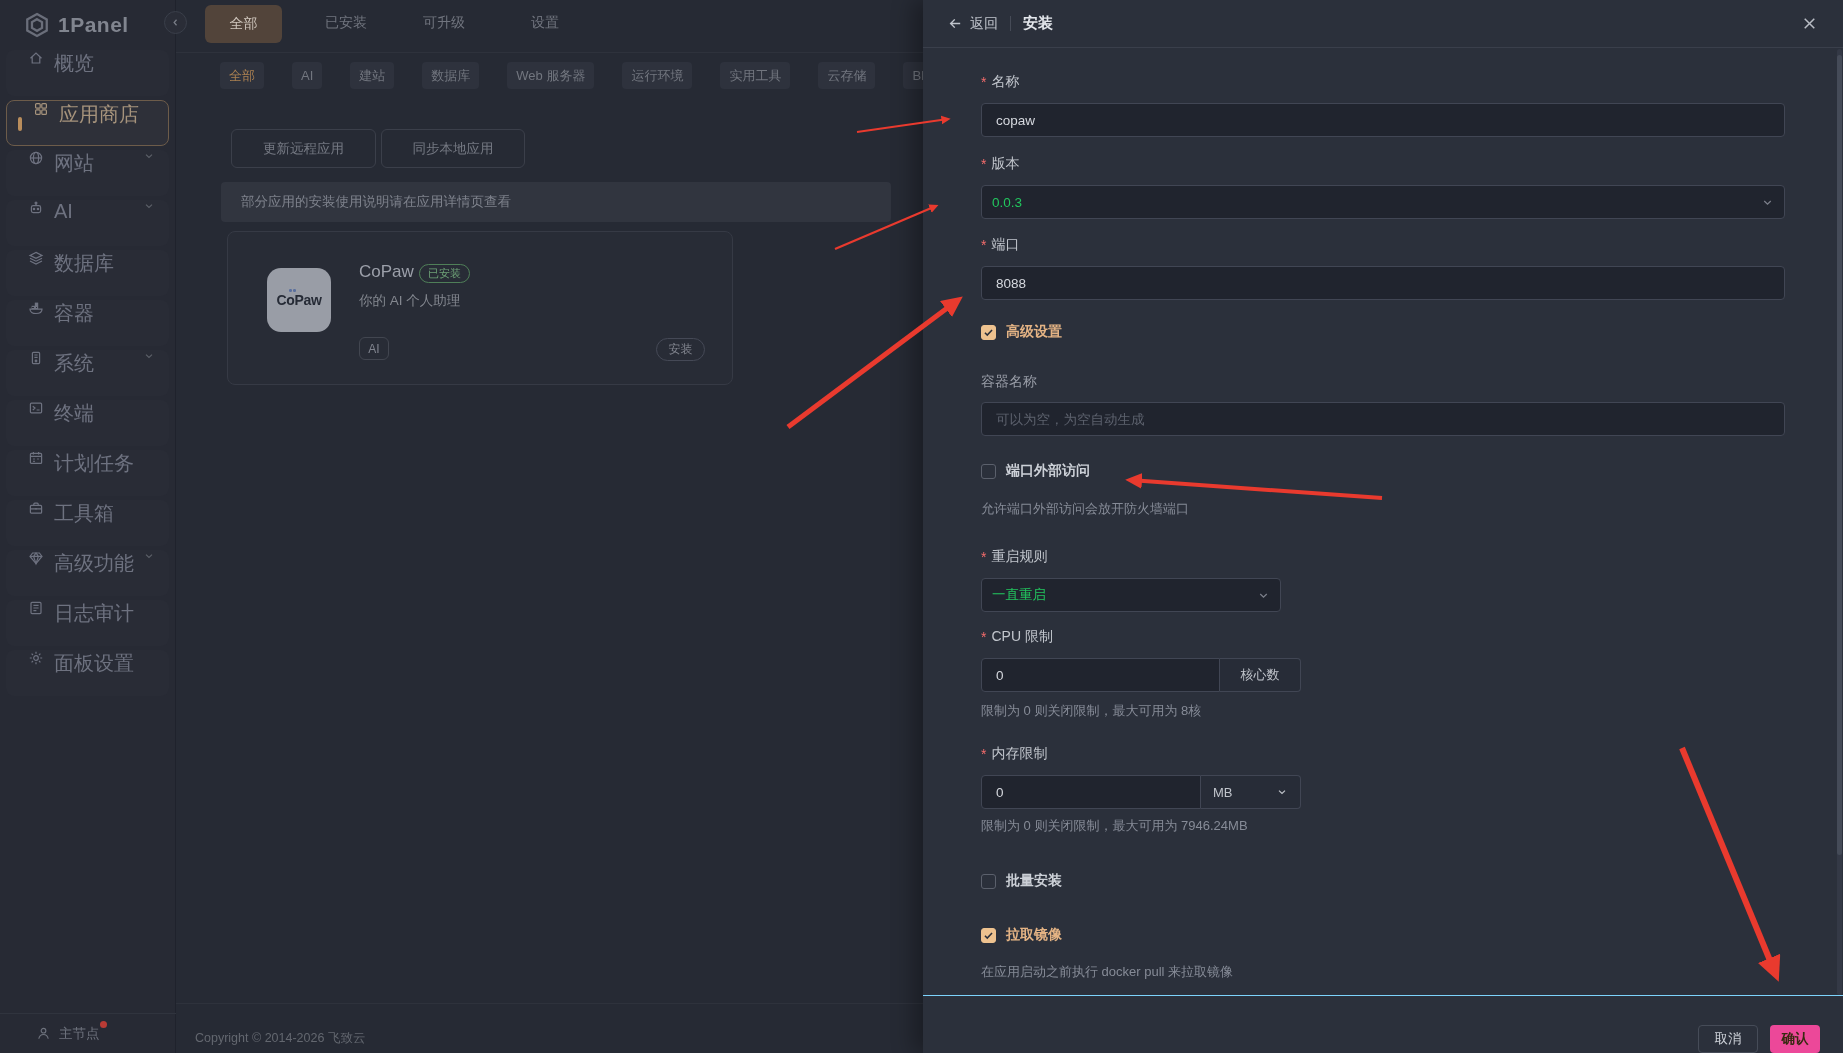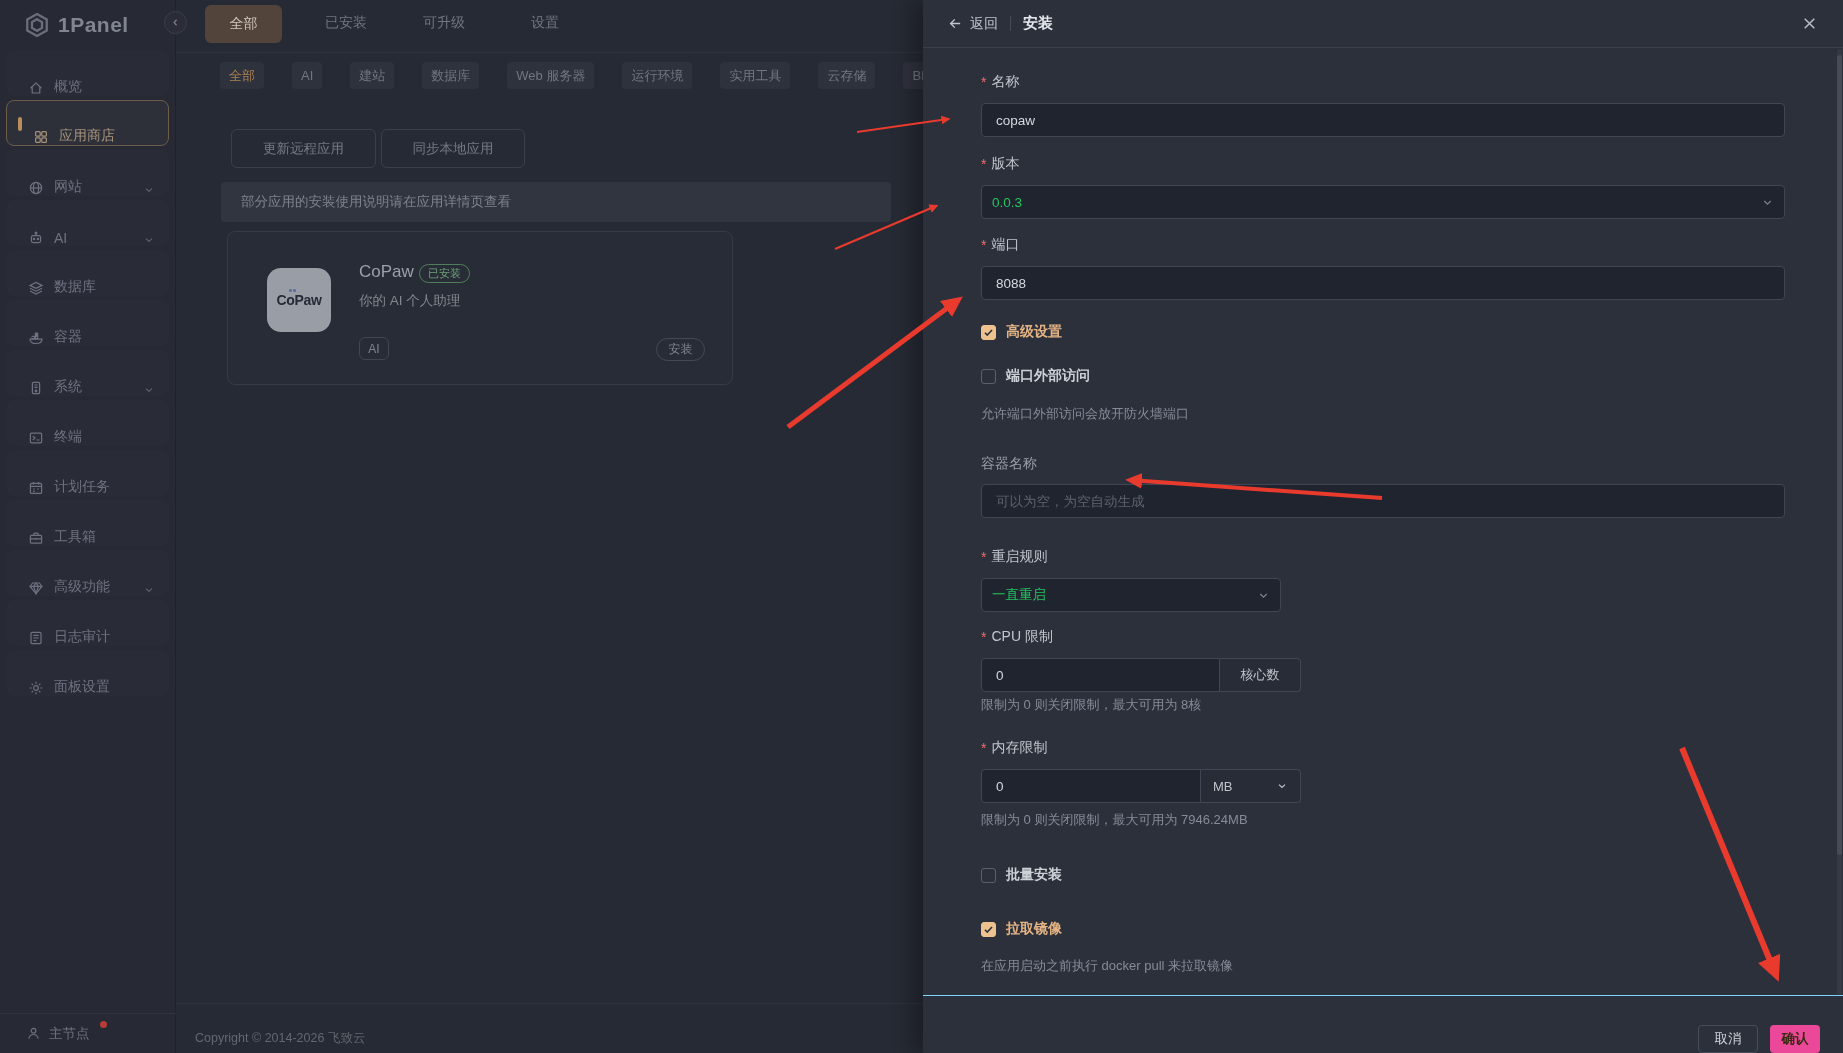--- a/index.html
+++ b/index.html
@@ -8,27 +8,27 @@
   #app{position:relative;width:1843px;height:1053px;overflow:hidden}
   svg.ic{display:block;flex:none}
 
   
   #sidebar{position:absolute;left:0;top:0;width:176px;height:1053px;background:#272a34;border-right:1px solid #1f222c}
   .logo-row{display:flex;align-items:center;gap:8px;padding:12px 0 8px 24px;height:46px}
   .logo-hex{color:#6a6e7a}
   .logo-text{font-size:21px;font-weight:700;color:#81858f;letter-spacing:.5px}
   #collapse-btn{position:absolute;left:164px;top:11px;width:23px;height:23px;border-radius:50%;background:#2a2d37;border:1px solid #3a3f4a;display:flex;align-items:center;justify-content:center;color:#7a7e88;z-index:5}
   #nav{margin-top:2px}
-  .s-item{position:relative;margin:4px 6px 0;height:46px;border-radius:8px;display:flex;align-items:flex-end;padding-left:22px;color:#6e7280;font-size:14px;background:#292c36;cursor:pointer}
+  .s-item{position:relative;margin:4px 6px 0;height:46px;border-radius:8px;display:flex;align-items:flex-start;padding-left:22px;color:#6e7280;font-size:20px;background:#292c36;cursor:pointer}
   .s-item .lbl{margin-left:10px}
   .s-item .chev{position:absolute;right:14px;color:#5c6069}
   .s-item.active{border:1px solid #6d5c4a;background:#2e3039;color:#a6937c}
   .s-item.active::before{content:"";position:absolute;left:11px;top:16px;width:4px;height:14px;border-radius:2px;background:#b98d5c}
   .s-item.active{padding-left:26px}
-  #side-node{position:absolute;left:0;bottom:0;width:176px;height:40px;border-top:1px solid #30343e;display:flex;align-items:center;gap:8px;padding-left:26px;color:#6e727d;font-size:13.5px}
+  #side-node{position:absolute;left:0;bottom:0;width:176px;height:40px;border-top:1px solid #30343e;display:flex;align-items:center;gap:8px;padding-left:36px;color:#6e727d;font-size:13.5px}
   #node-dot{position:absolute;left:100px;top:7px;width:7px;height:7px;border-radius:50%;background:#b93b35}
 
   
   #main{position:absolute;left:176px;top:0;right:0;bottom:0;background:#262a34}
   .abs{position:absolute}
   #tab-all{left:29px;top:5px;width:77px;height:38px;background:#52443a;border-radius:6px;display:flex;align-items:center;justify-content:center;color:#cfc6bd;font-size:14px}
   .top-tab{top:14px;color:#70747e;font-size:14px}
   #tabs-divider{left:0;top:52px;right:0;height:1px;background:#2e323c}
   #chips{left:44px;top:62px;display:flex;gap:28px}
   .chip{height:27px;padding:0 9px;display:flex;align-items:center;background:#2e323d;border-radius:4px;color:#72767f;font-size:13px}
@@ -74,21 +74,21 @@
   .grp{display:flex}
   .grp .inp{border-radius:4px 0 0 4px}
   .grp .suffix{height:34px;background:#272c37;border:1px solid #414654;border-left:none;border-radius:0 4px 4px 0;display:flex;align-items:center;justify-content:center;color:#c0c4cb;font-size:13px}
   #fi-name .f-label{margin-bottom:13px}
   #fi-version{margin-top:18px}#fi-version .f-label{margin-bottom:13px}
   #fi-port{margin-top:17px}#fi-port .f-label{margin-bottom:13px}
   #fi-adv{margin-top:23px}
   #fi-cname{margin-top:32px}#fi-cname .f-label{margin-bottom:12px}
   #fi-ext{margin-top:26px}#fi-ext .helper{margin-top:20px}
   #fi-restart{margin-top:30px}#fi-restart .f-label{margin-bottom:13px}
-  #fi-cpu{margin-top:16px}#fi-cpu .f-label{margin-bottom:13px}#fi-cpu .helper{margin-top:4px}
+  #fi-cpu{margin-top:16px}#fi-cpu .f-label{margin-bottom:13px}#fi-cpu .helper{margin-top:10px}
   #fi-mem{margin-top:25px}#fi-mem .f-label{margin-bottom:13px}#fi-mem .helper{margin-top:8px}
   #fi-pull{margin-top:36px}#fi-pull .helper{margin-top:19px}
   #fi-batch{margin-top:37px}
   #drawer-scrollbar{position:absolute;right:1px;top:49px;width:5px;height:946px;background:#343946;border-radius:3px}
   #drawer-scroll-thumb{position:absolute;left:0;top:6px;width:5px;height:800px;border-radius:3px;background:#454b58}
   #drawer-footer{position:absolute;left:0;bottom:0;width:100%;height:58px;background:#2b303b;border-top:1px solid #7dd3fc;display:flex;align-items:flex-end;justify-content:flex-end;gap:12px;padding-right:23px}
   #btn-cancel{width:60px;height:28px;border:1px solid #464c58;border-radius:4px;background:#2b303b;color:#ced2d9;font-size:13.5px;display:flex;align-items:center;justify-content:center}
   #btn-confirm{width:50px;height:28px;border-radius:4px;background:#ec4899;color:#372a10;font-size:13.5px;font-weight:700;display:flex;align-items:center;justify-content:center}
 
   
@@ -345,33 +345,33 @@
 
       <div id="fi-adv" class="cb-row">
         <span class="cb checked">
           <svg class="ic" width="11" height="11" viewBox="0 0 14 14" fill="none" stroke="#2b2f3a" stroke-width="2">
               <path d="M2.5 7.3 5.4 10.2 11.5 3.8"></path>
             </svg>
         </span>
         <span class="cb-lab on">高级设置</span>
       </div>
 
+      <div id="fi-cname">
+        <div class="f-label dim">
+            <span>容器名称</span>
+          </div>
+        <input class="inp" placeholder="可以为空，为空自动生成" style="">
+      </div>
+
       <div id="fi-ext">
         <div class="cb-row">
           <span class="cb"></span>
           <span class="cb-lab">端口外部访问</span>
         </div>
         <div class="helper">允许端口外部访问会放开防火墙端口</div>
-      </div>
-
-      <div id="fi-cname">
-        <div class="f-label dim">
-            <span>容器名称</span>
-          </div>
-        <input class="inp" placeholder="可以为空，为空自动生成" style="">
       </div>
 
       <div id="fi-restart">
         <div class="f-label">
             <span class="req">*</span>
             <span>重启规则</span>
           </div>
         <div class="sel" style="width:300px">
           <span>一直重启</span>
           <svg class="ic cv" width="13" height="13" viewBox="0 0 16 16" fill="none" stroke="currentColor" stroke-width="1.6">

